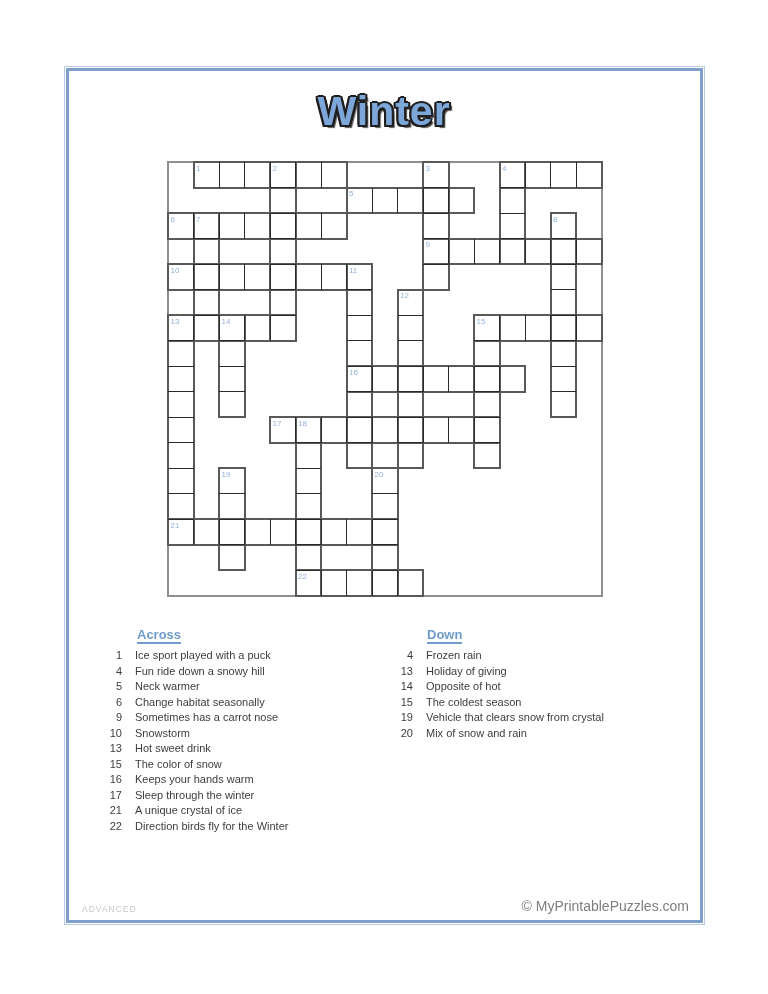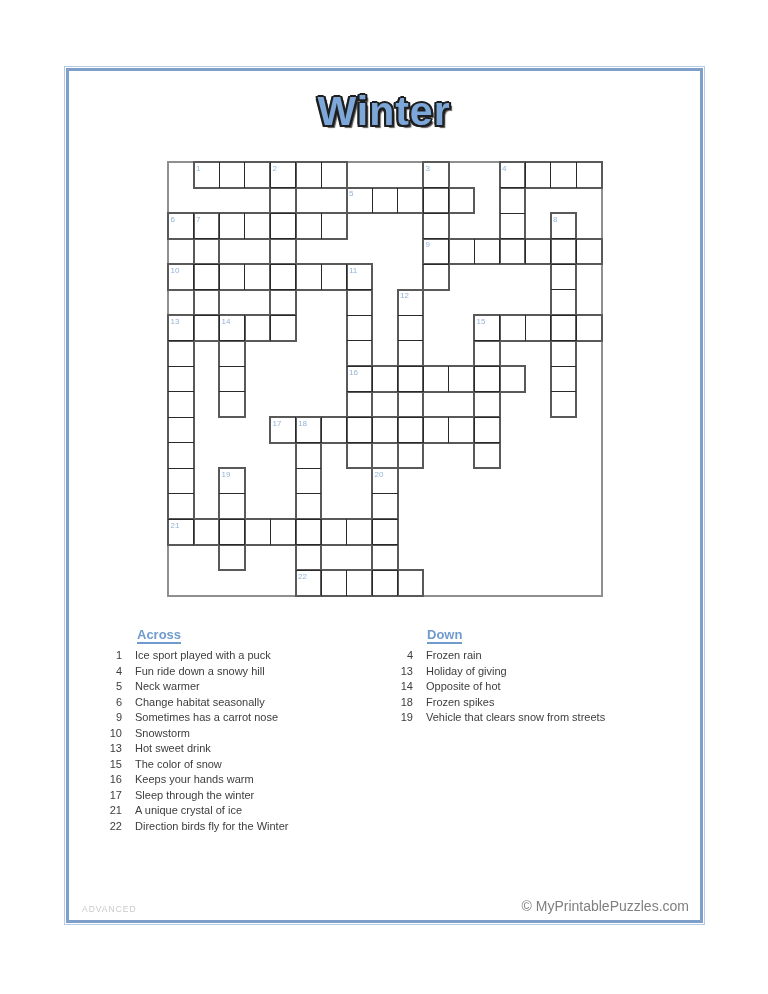--- a/index.html
+++ b/index.html
@@ -278,18 +278,19 @@
     <li><span class="cnum">17</span><span class="ctext">Sleep through the winter</span></li>
     <li><span class="cnum">21</span><span class="ctext">A unique crystal of ice</span></li>
     <li><span class="cnum">22</span><span class="ctext">Direction birds fly for the Winter</span></li>
   </ol>
 
 <div class="clues-heading down">Down</div>
 <ol class="clue-list down" id="down-list">
     <li><span class="cnum">4</span><span class="ctext">Frozen rain</span></li>
     <li><span class="cnum">13</span><span class="ctext">Holiday of giving</span></li>
     <li><span class="cnum">14</span><span class="ctext">Opposite of hot</span></li>
-    <li><span class="cnum">18</span><span class="ctext">Frozen spikes</span></li>
-    <li><span class="cnum">19</span><span class="ctext">Vehicle that clears snow from streets</span></li>
+    <li><span class="cnum">15</span><span class="ctext">The coldest season</span></li>
+    <li><span class="cnum">19</span><span class="ctext">Vehicle that clears snow from crystal</span></li>
+    <li><span class="cnum">20</span><span class="ctext">Mix of snow and rain</span></li>
   </ol>
 
 <div class="footer-difficulty">ADVANCED</div>
 <div class="footer-copyright">© MyPrintablePuzzles.com</div>
 
 </body></html>

